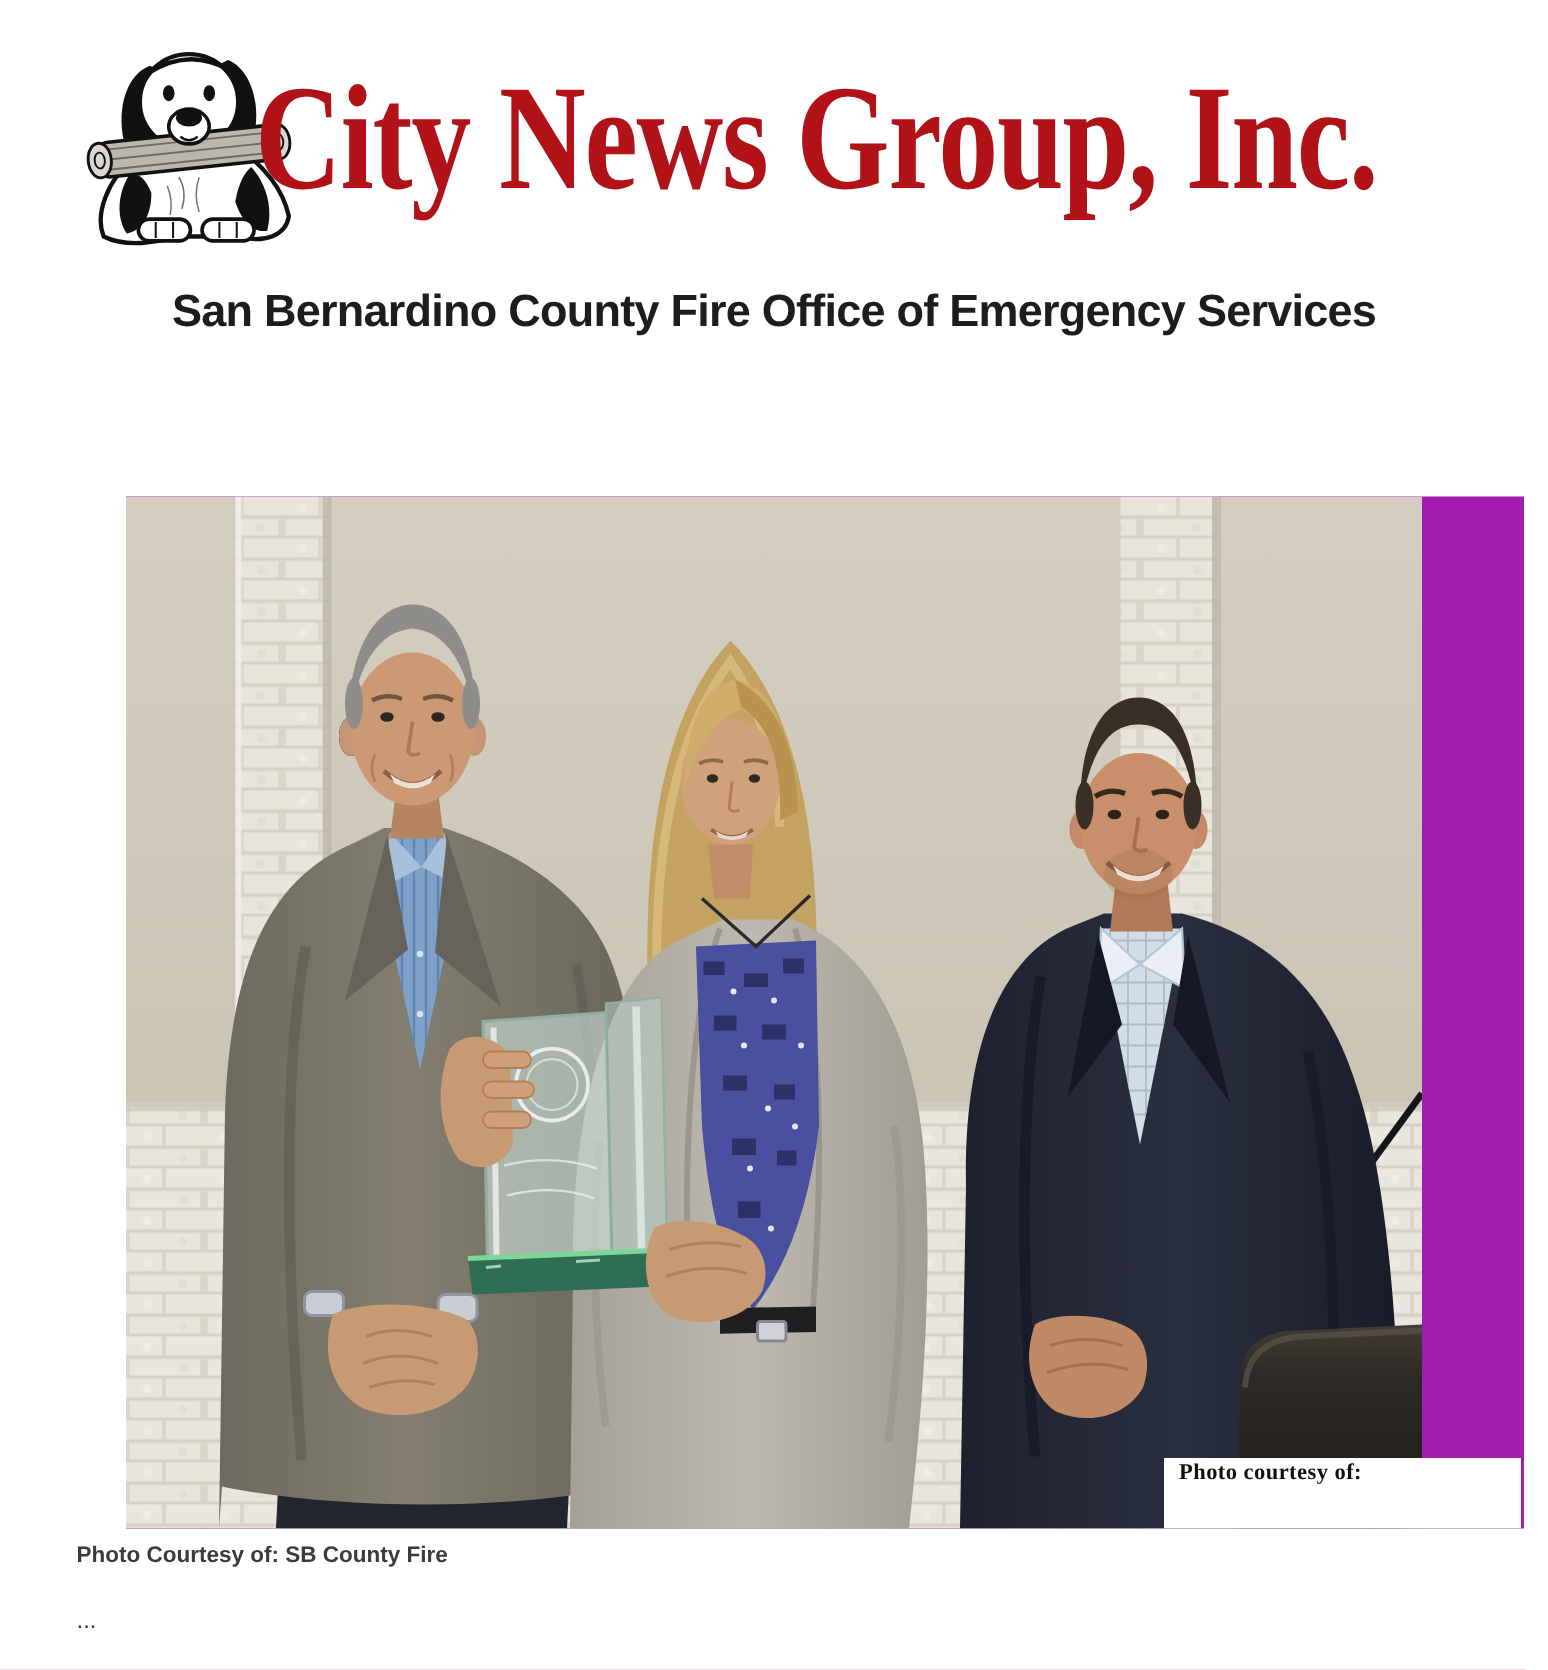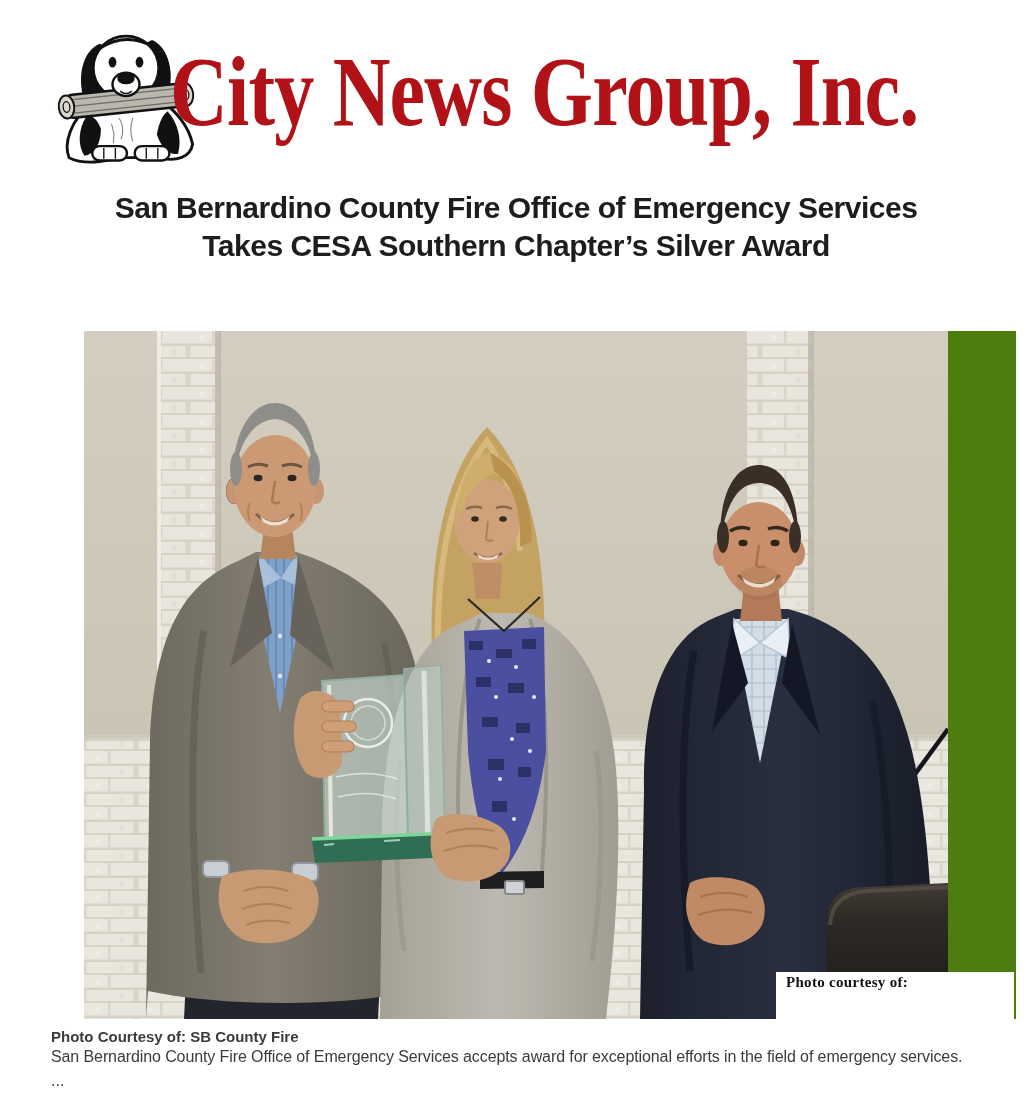--- a/index.html
+++ b/index.html
@@ -20,21 +20,21 @@
   
   .headline{
     position:absolute;left:0;top:189px;width:1032px;text-align:center;
     font-weight:bold;font-size:30px;line-height:38px;letter-spacing:-0.5px;
     color:#1d1d1d;
   }
   .headline span{display:block;white-space:nowrap;}
   
   .photo{
     position:absolute;left:84px;top:331px;width:932px;height:688px;
-    background:#4d7c0f;overflow:hidden;
+    background:#a21caf;overflow:hidden;
   }
   .photo svg{display:block;}
   .watermark{
     position:absolute;right:2px;bottom:0;width:238px;height:47px;
     background:#ffffff;box-sizing:border-box;padding:2px 6px 2px 10px;
     font-family:"Liberation Serif",serif;color:#111;
   }
   .watermark .wm1{font-size:15px;line-height:17px;font-weight:bold;letter-spacing:0.3px;}
   .watermark .wm2{font-size:27px;line-height:27px;font-weight:bold;letter-spacing:0.5px;white-space:nowrap;}
   
@@ -90,21 +90,20 @@
         <ellipse cx="85" cy="75" rx="14" ry="12" fill="#ffffff" stroke="#111" stroke-width="2.5"></ellipse>
         <ellipse cx="85" cy="69" rx="9" ry="6" fill="#111"></ellipse>
         <path d="M79,82 Q85,87 91,82" stroke="#111" stroke-width="1.6" fill="none"></path>
       </svg>
     </div>
     <div class="wordmark">City News Group, Inc.</div>
   </div>
 
   <h1 class="headline" style="margin:0;">
     <span>San Bernardino County Fire Office of Emergency Services</span>
-    <span>Takes CESA Southern Chapter’s Silver Award</span>
   </h1>
 
   <div class="photo">
     <svg viewBox="0 0 864 688" width="864" height="688">
       <defs>
         <linearGradient id="wallG" x1="0" y1="0" x2="0" y2="1">
           <stop offset="0" stop-color="#d4cec0"></stop>
             <stop offset="1" stop-color="#cac4b5"></stop>
         </linearGradient>
         <linearGradient id="suitTan" x1="0" y1="0" x2="1" y2="0">
@@ -321,16 +320,15 @@
         <path d="M746,594 Q748,562 784,560 L864,556" stroke="#575049" stroke-width="4" fill="none" opacity="0.8"></path>
       </g>
     </svg>
 
     <div class="watermark">
       <div class="wm1">Photo courtesy of:</div>
     </div>
   </div>
 
   <div class="photo-caption">Photo Courtesy of: SB County Fire</div>
-  <div class="body-text">San Bernardino County Fire Office of Emergency Services accepts award for exceptional efforts in the field of emergency services.</div>
   <div class="more-dots">...</div>
 
 </div>
 
 </body></html>

